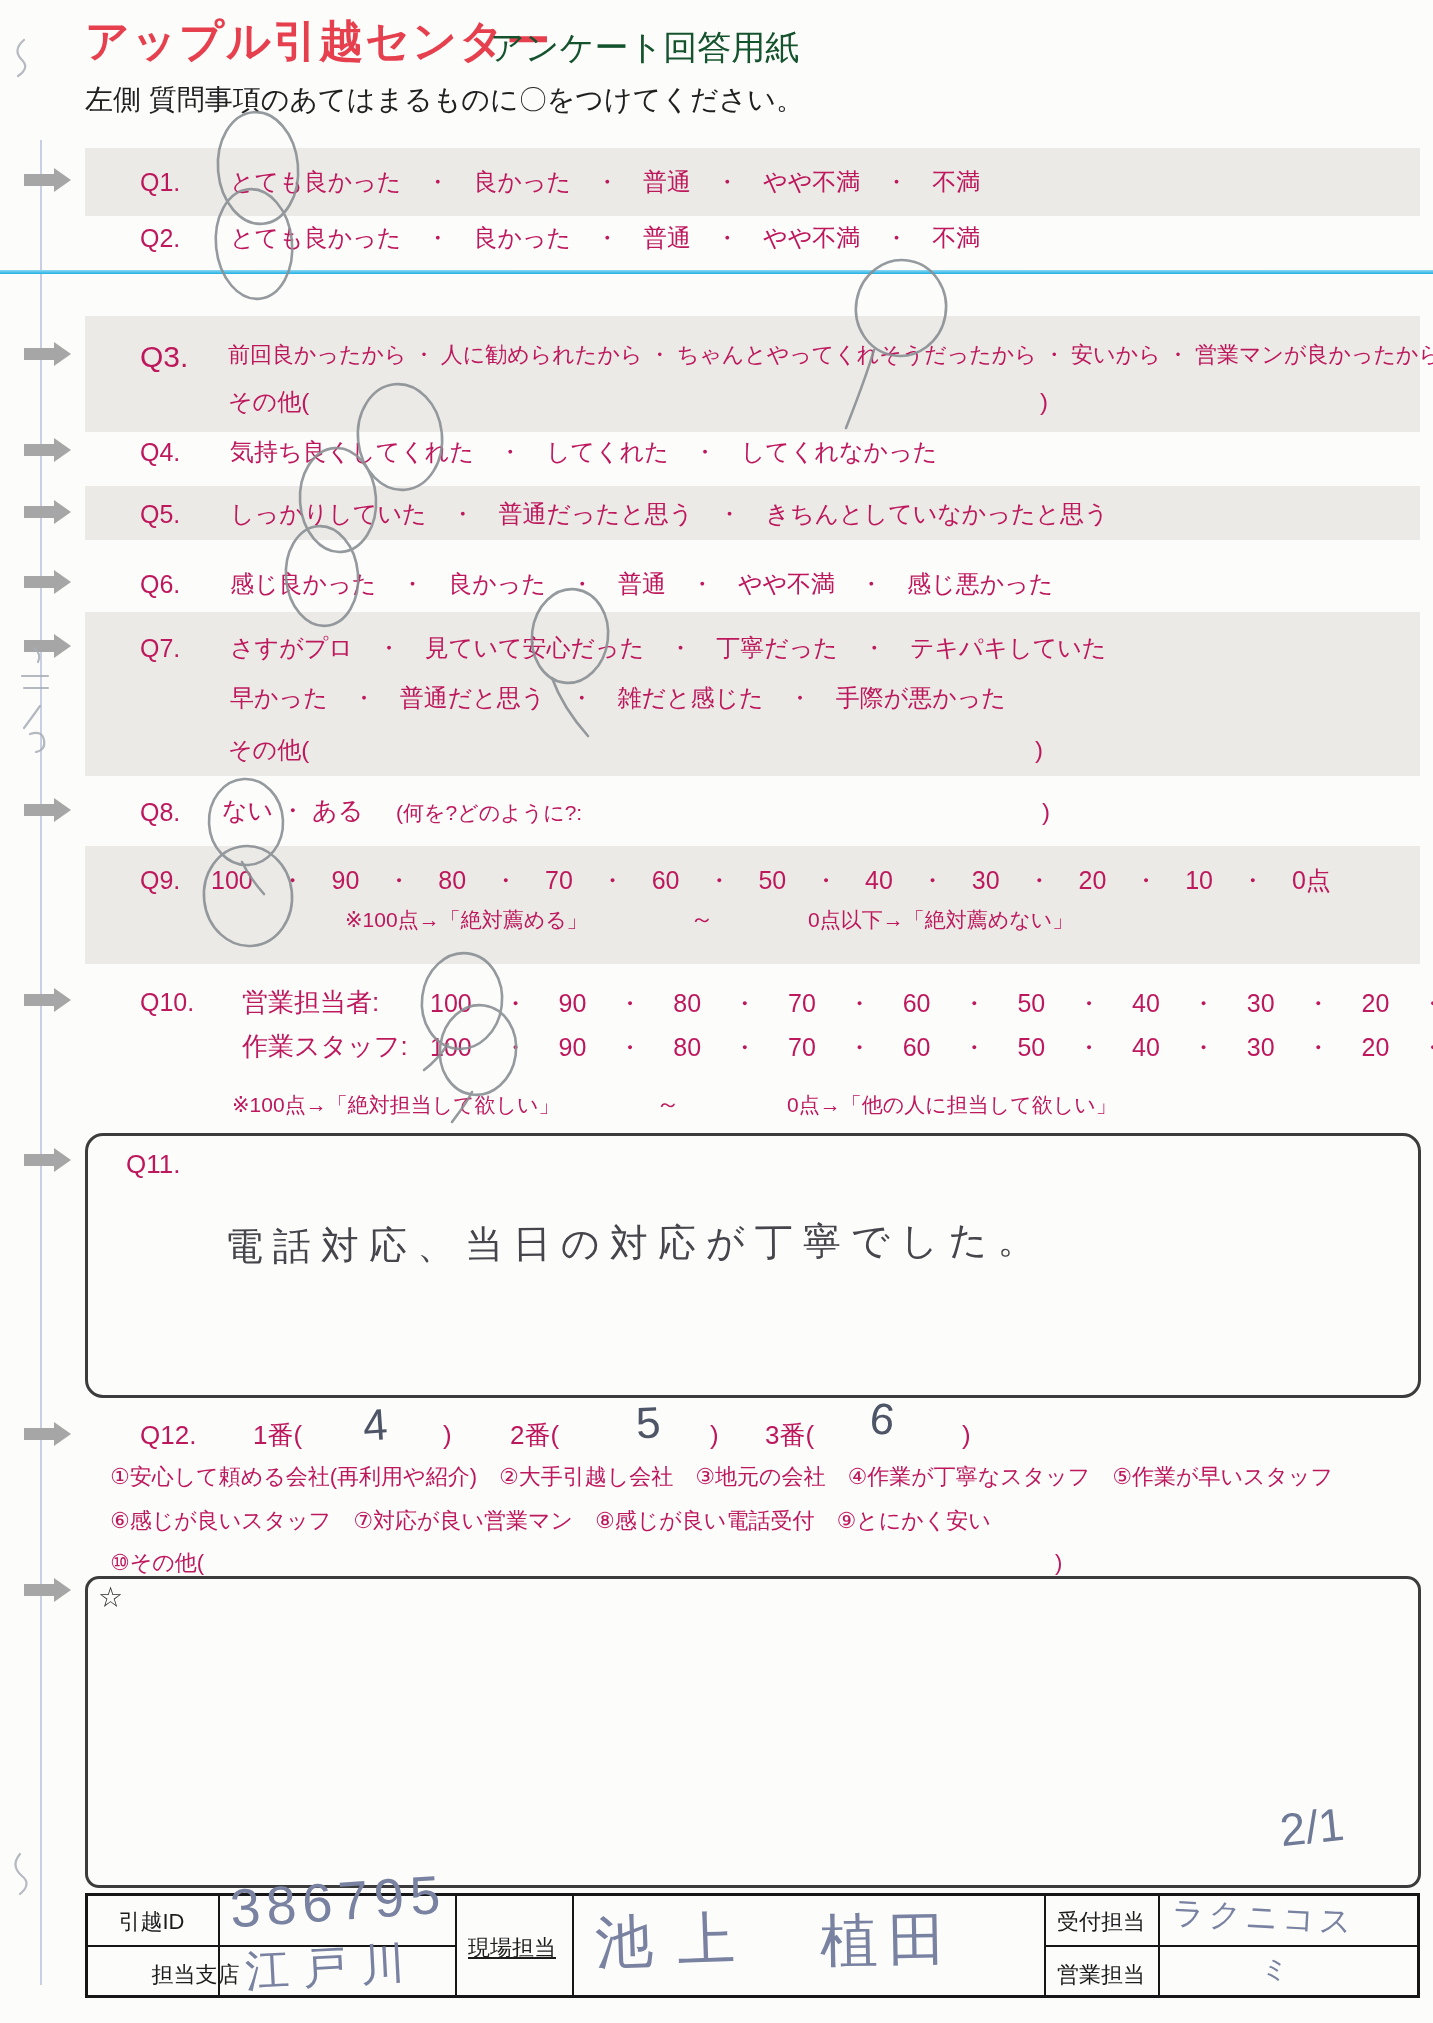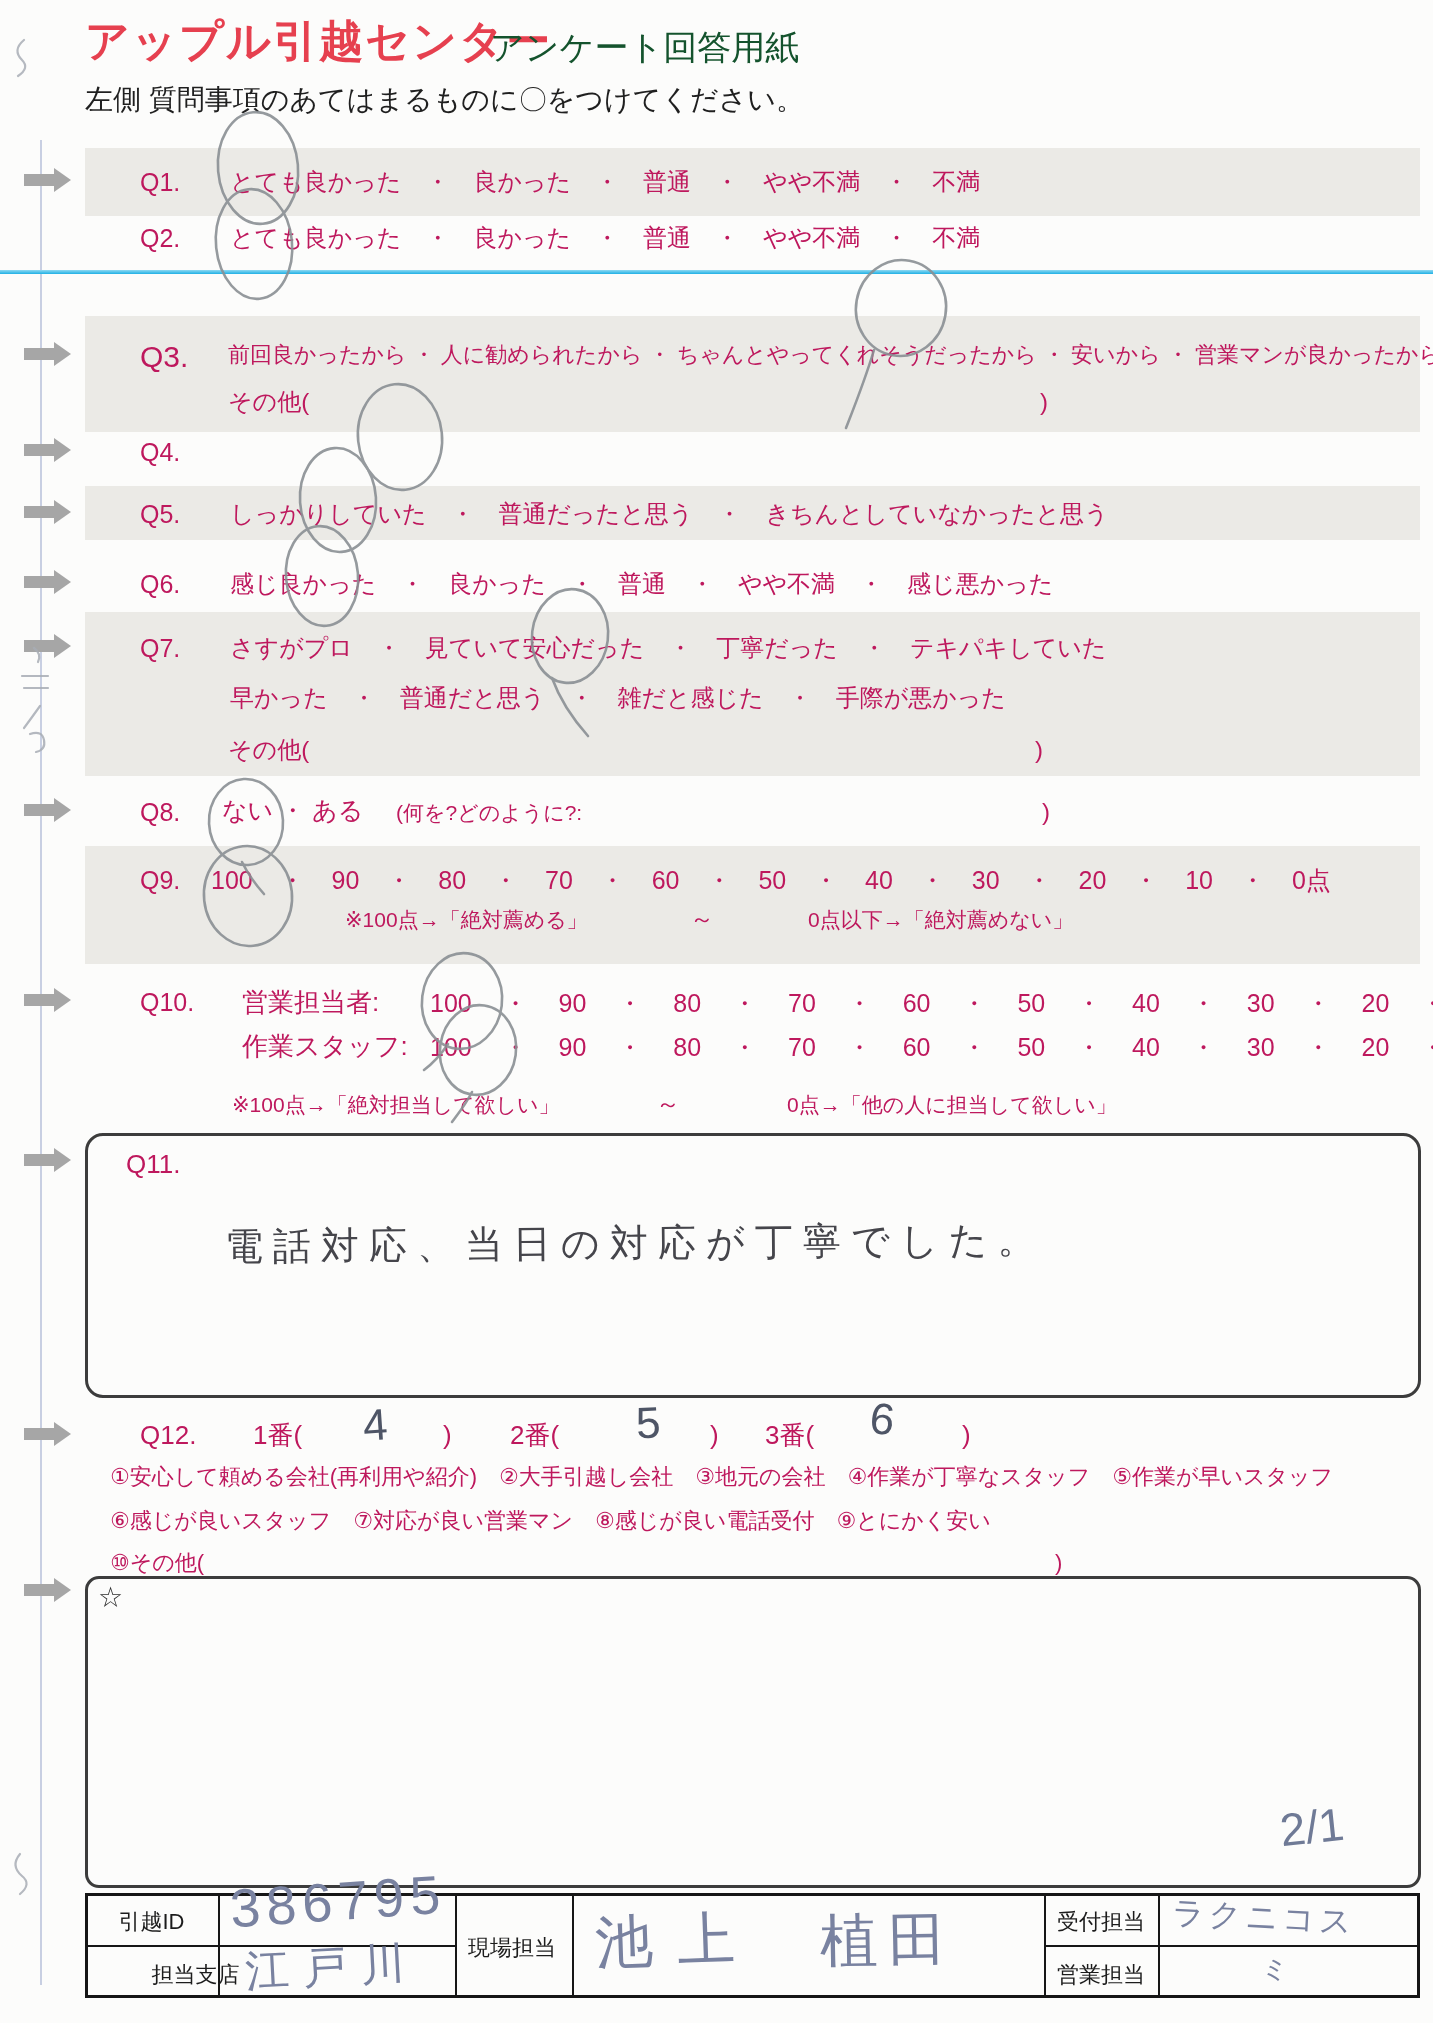--- a/index.html
+++ b/index.html
@@ -57,20 +57,21 @@
   <div class="t" style="left:230px;top:168px;font-size:24px;">とても良かった　・　良かった　・　普通　・　やや不満　・　不満</div>
   <div class="t" style="left:140px;top:224px;font-size:25px;">Q2.</div>
   <div class="t" style="left:230px;top:224px;font-size:24px;">とても良かった　・　良かった　・　普通　・　やや不満　・　不満</div>
 
   <div class="t" style="left:140px;top:340px;font-size:30px;">Q3.</div>
   <div class="t" style="left:228px;top:342px;font-size:22px;">前回良かったから ・ 人に勧められたから ・ ちゃんとやってくれそうだったから ・ 安いから ・ 営業マンが良かったから</div>
   <div class="t" style="left:228px;top:388px;font-size:24px;">その他(</div>
   <div class="t" style="left:1040px;top:388px;font-size:24px;">)</div>
 
   <div class="t" style="left:140px;top:438px;font-size:25px;">Q4.</div>
+  <div class="t" style="left:230px;top:438px;font-size:24px;">気持ち良くしてくれた　・　してくれた　・　してくれなかった</div>
   <div class="t" style="left:140px;top:500px;font-size:25px;">Q5.</div>
   <div class="t" style="left:230px;top:500px;font-size:24px;">しっかりしていた　・　普通だったと思う　・　きちんとしていなかったと思う</div>
   <div class="t" style="left:140px;top:570px;font-size:25px;">Q6.</div>
   <div class="t" style="left:230px;top:570px;font-size:24px;">感じ良かった　・　良かった　・　普通　・　やや不満　・　感じ悪かった</div>
 
   <div class="t" style="left:140px;top:634px;font-size:25px;">Q7.</div>
   <div class="t" style="left:230px;top:634px;font-size:24px;">さすがプロ　・　見ていて安心だった　・　丁寧だった　・　テキパキしていた</div>
   <div class="t" style="left:230px;top:684px;font-size:24px;">早かった　・　普通だと思う　・　雑だと感じた　・　手際が悪かった</div>
   <div class="t" style="left:228px;top:736px;font-size:24px;">その他(</div>
   <div class="t" style="left:1035px;top:736px;font-size:24px;">)</div>
@@ -122,21 +123,21 @@
   <div class="tblline" style="left:218px;top:1893px;width:2px;height:105px;"></div>
   <div class="tblline" style="left:455px;top:1893px;width:2px;height:105px;"></div>
   <div class="tblline" style="left:572px;top:1893px;width:2px;height:105px;"></div>
   <div class="tblline" style="left:1044px;top:1893px;width:2px;height:105px;"></div>
   <div class="tblline" style="left:1158px;top:1893px;width:2px;height:105px;"></div>
   <div class="tblline" style="left:88px;top:1945px;width:367px;height:2px;"></div>
   <div class="tblline" style="left:1044px;top:1945px;width:373px;height:2px;"></div>
 
   <div class="tbllabel" style="left:85px;top:1907px;width:133px;">引越ID</div>
   <div class="tbllabel" style="left:85px;top:1960px;width:133px;padding-left:44px;">担当支店</div>
-  <div class="tbllabel" style="left:455px;top:1933px;width:114px;">現場担当</div>
+  <div class="tbllabel" style="left:455px;top:1933px;width:114px;text-decoration:underline;">現場担当</div>
   <div class="tbllabel" style="left:1044px;top:1907px;width:114px;">受付担当</div>
   <div class="tbllabel" style="left:1044px;top:1960px;width:114px;">営業担当</div>
 
   <div class="hw" style="left:230px;top:1870px;font-size:54px;letter-spacing:6px;transform:rotate(-4deg);">386795</div>
   <div class="hw" style="left:245px;top:1938px;font-size:44px;letter-spacing:14px;transform:rotate(-3deg);">江戸川</div>
   <div class="hw" style="left:595px;top:1902px;font-size:58px;letter-spacing:24px;transform:rotate(-2deg);">池上</div>
   <div class="hw" style="left:820px;top:1902px;font-size:58px;letter-spacing:10px;transform:rotate(-1deg);">植田</div>
   <div class="hw" style="left:1172px;top:1896px;font-size:32px;letter-spacing:4px;transform:rotate(3deg);">ラクニコス</div>
   <div class="hw" style="left:1262px;top:1952px;font-size:26px;transform:rotate(10deg);">ミ</div>
 

